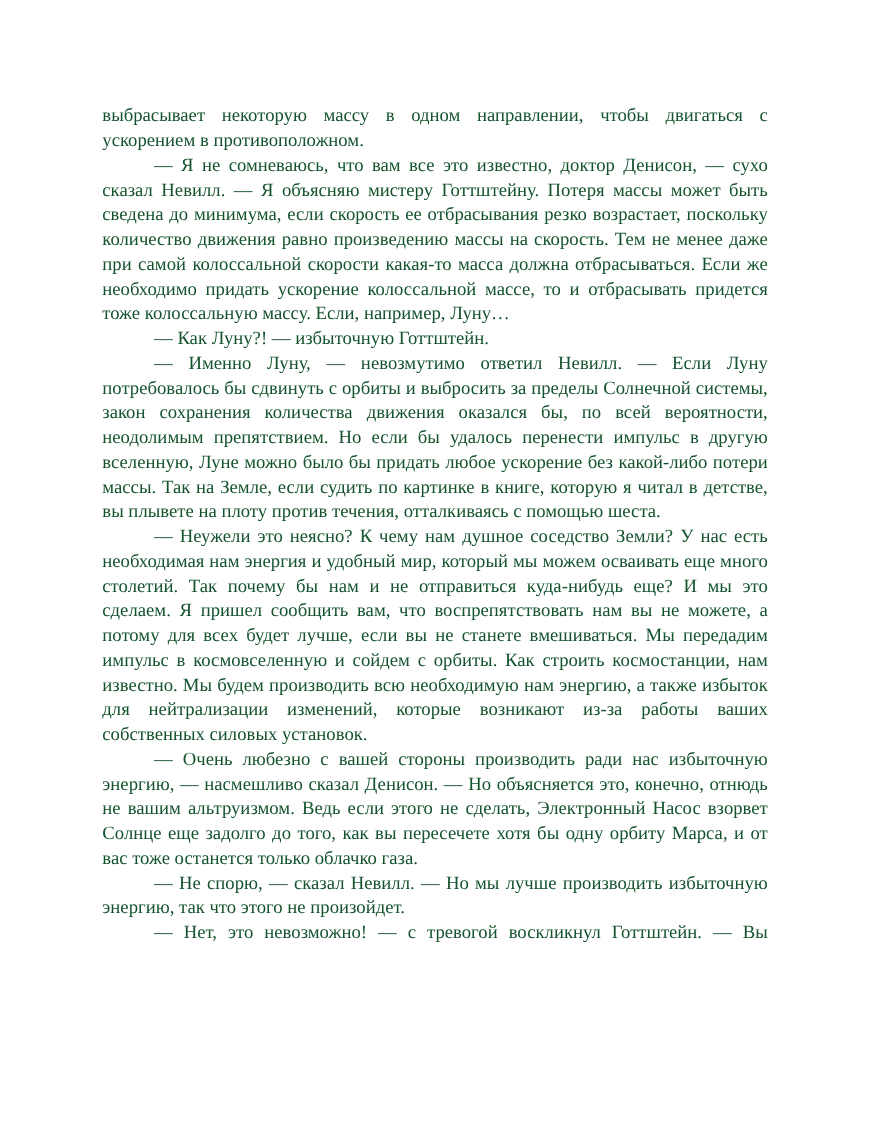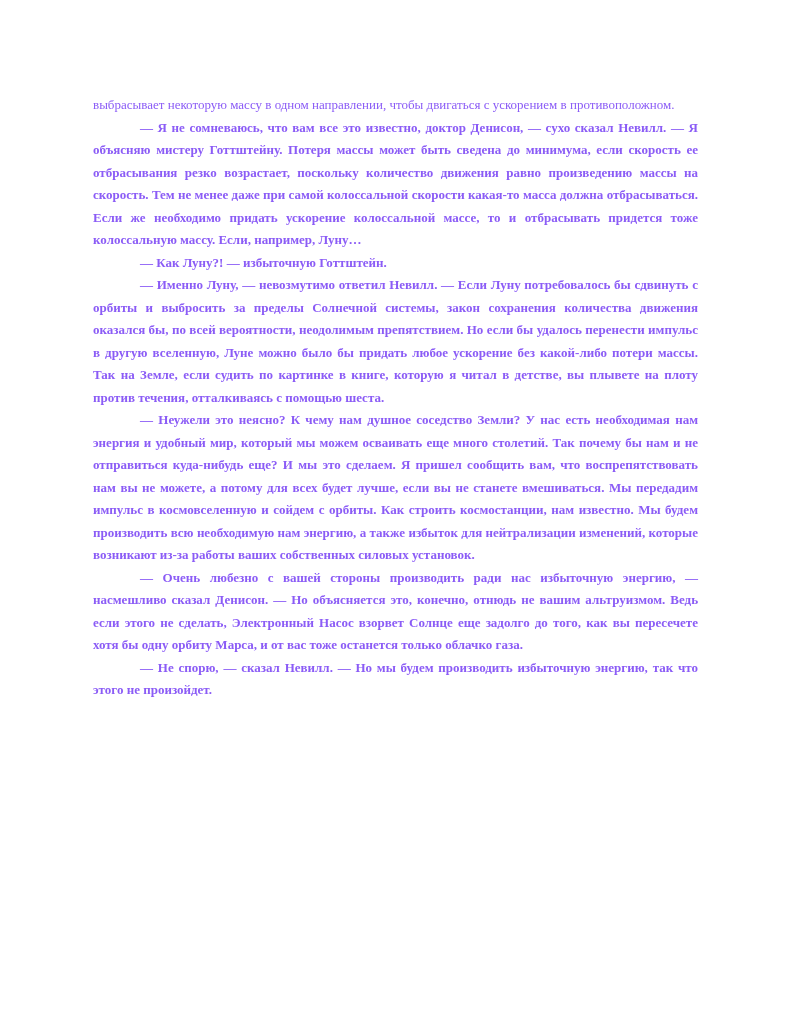--- a/index.html
+++ b/index.html
@@ -3,36 +3,37 @@
 <meta charset="utf-8">
 <style>
   html, body { margin: 0; padding: 0; background: #ffffff; }
   body { width: 791px; height: 1024px; overflow: hidden; position: relative; }
   .page {
     position: absolute;
     left: 93px;
     top: 94px;
     width: 605px;
     font-family: "Liberation Serif", serif;
-    font-size: 13px;
+    font-size: 17px;
     line-height: 22.5px;
-    color: #8b5cf6;
+    color: #14532d;
   }
   .para {
     margin: 0;
     text-align: justify;
     text-indent: 0;
   }
-  .para.indent { text-indent: 47px; font-weight: bold; }
+  .para.indent { text-indent: 47px; }
   .para.last-partial { text-align-last: justify; }
 </style>
 </head>
 <body>
 
 <div class="page">
   <p class="para">выбрасывает некоторую массу в одном направлении, чтобы двигаться с ускорением в противоположном.</p>
   <p class="para indent">— Я не сомневаюсь, что вам все это известно, доктор Денисон, — сухо сказал Невилл. — Я объясняю мистеру Готтштейну. Потеря массы может быть сведена до минимума, если скорость ее отбрасывания резко возрастает, поскольку количество движения равно произведению массы на скорость. Тем не менее даже при самой колоссальной скорости какая-то масса должна отбрасываться. Если же необходимо придать ускорение колоссальной массе, то и отбрасывать придется тоже колоссальную массу. Если, например, Луну…</p>
   <p class="para indent">— Как Луну?! — избыточную Готтштейн.</p>
   <p class="para indent">— Именно Луну, — невозмутимо ответил Невилл. — Если Луну потребовалось бы сдвинуть с орбиты и выбросить за пределы Солнечной системы, закон сохранения количества движения оказался бы, по всей вероятности, неодолимым препятствием. Но если бы удалось перенести импульс в другую вселенную, Луне можно было бы придать любое ускорение без какой-либо потери массы. Так на Земле, если судить по картинке в книге, которую я читал в детстве, вы плывете на плоту против течения, отталкиваясь с помощью шеста.</p>
   <p class="para indent">— Неужели это неясно? К чему нам душное соседство Земли? У нас есть необходимая нам энергия и удобный мир, который мы можем осваивать еще много столетий. Так почему бы нам и не отправиться куда-нибудь еще? И мы это сделаем. Я пришел сообщить вам, что воспрепятствовать нам вы не можете, а потому для всех будет лучше, если вы не станете вмешиваться. Мы передадим импульс в космовселенную и сойдем с орбиты. Как строить космостанции, нам известно. Мы будем производить всю необходимую нам энергию, а также избыток для нейтрализации изменений, которые возникают из-за работы ваших собственных силовых установок.</p>
   <p class="para indent">— Очень любезно с вашей стороны производить ради нас избыточную энергию, — насмешливо сказал Денисон. — Но объясняется это, конечно, отнюдь не вашим альтруизмом. Ведь если этого не сделать, Электронный Насос взорвет Солнце еще задолго до того, как вы пересечете хотя бы одну орбиту Марса, и от вас тоже останется только облачко газа.</p>
-  <p class="para indent">— Не спорю, — сказал Невилл. — Но мы будем производить избыточную энергию, так что этого не произойдет.</p>
+  <p class="para indent">— Не спорю, — сказал Невилл. — Но мы лучше производить избыточную энергию, так что этого не произойдет.</p>
+  <p class="para indent last-partial">— Нет, это невозможно! — с тревогой воскликнул Готтштейн. — Вы</p>
 </div>
 
 </body></html>

